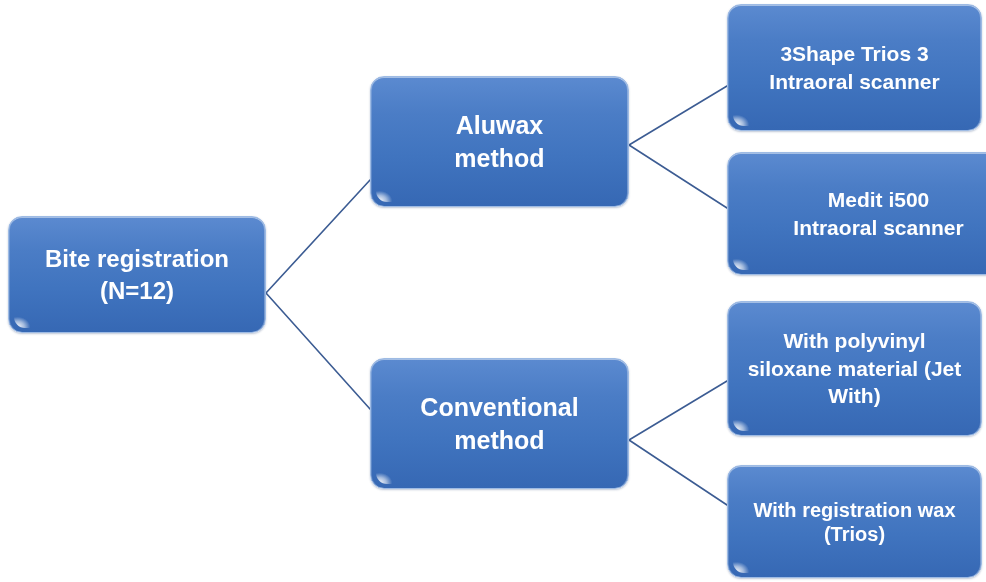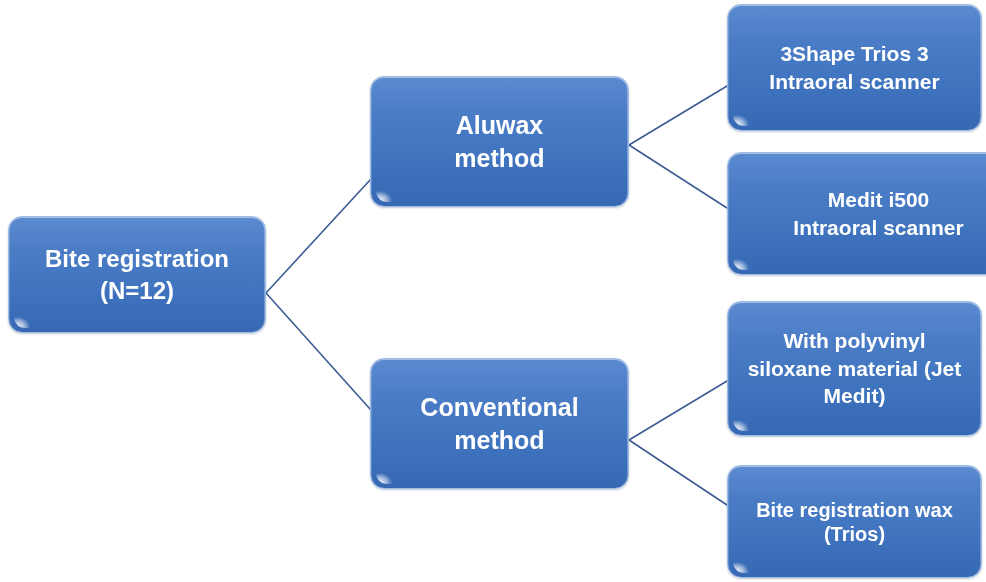--- a/index.html
+++ b/index.html
@@ -149,24 +149,24 @@
     <span class="node-label">
       <span>Medit i500</span><br>
       <span>Intraoral scanner</span>
     </span>
   </div>
 
   <div class="node" id="node-pvs">
     <span class="node-label">
       <span>With polyvinyl</span><br>
       <span>siloxane material (Jet</span><br>
-      <span>Medit)</span>
+      <span>With)</span>
     </span>
   </div>
 
   <div class="node" id="node-wax">
     <span class="node-label">
-      <span>Bite registration wax</span><br>
+      <span>With registration wax</span><br>
       <span>(Trios)</span>
     </span>
   </div>
 
 </div>
 
 </body></html>

